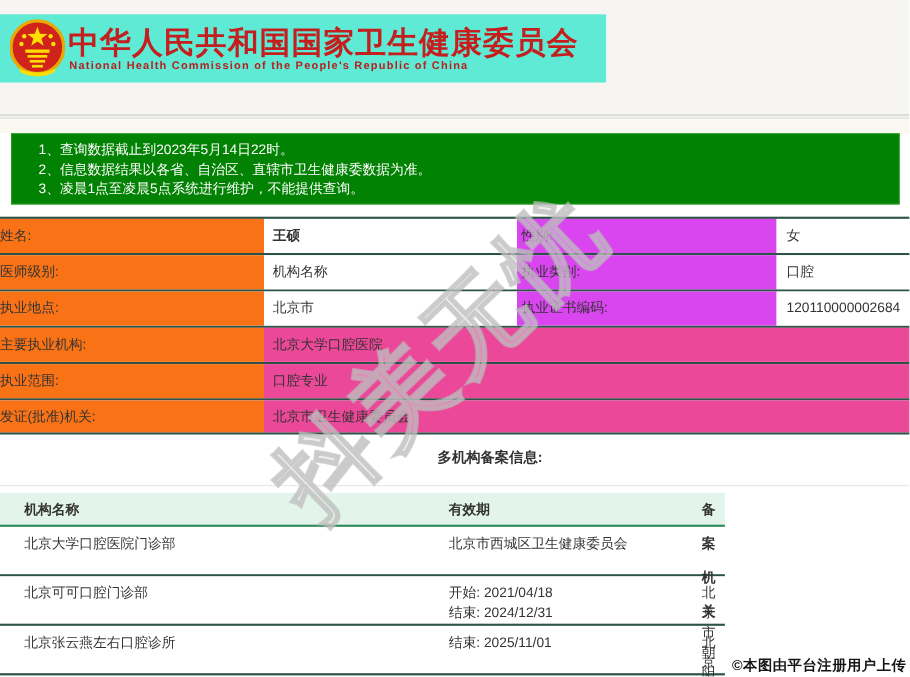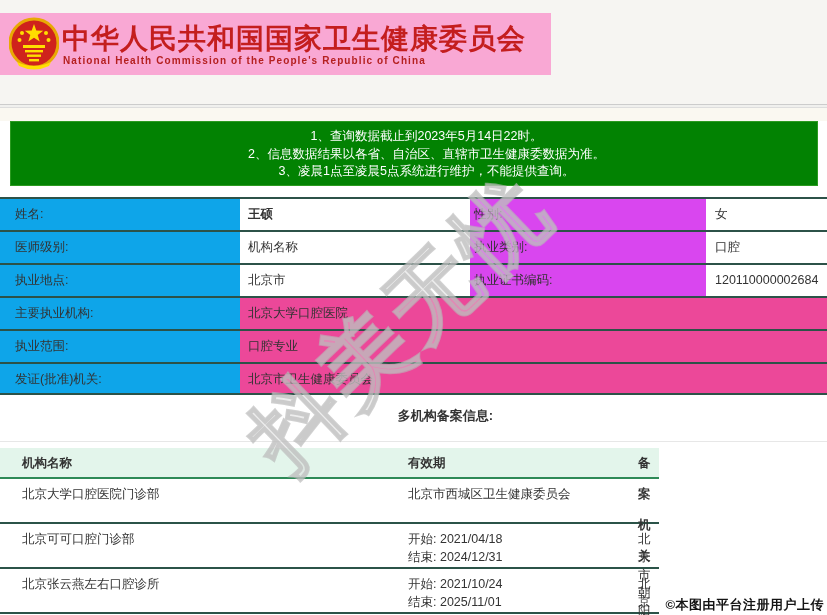--- a/index.html
+++ b/index.html
@@ -2,42 +2,42 @@
 <html><head>
 <meta charset="utf-8">
 <style>
   * { margin:0; padding:0; box-sizing:border-box; }
   html,body { background:#fff; }
   body { font-family:"Liberation Sans","DejaVu Sans",sans-serif; color:#333; }
   .page { position:relative; width:827px; height:615px; background:#fff; overflow:hidden; }
 
   
   .top-area { position:absolute; left:0; top:0; width:827px; height:104px; background:#f6f5f2; }
-  .header-block { position:absolute; left:0; top:13px; width:551px; height:62px; background:#f9a8d4; }
+  .header-block { position:absolute; left:0; top:13px; width:551px; height:62px; background:#5eead4; }
   .emblem { position:absolute; left:9px; top:3px; width:50px; height:56px; }
   .title-cn { position:absolute; left:62px; top:7px; width:480px; font-size:28px; font-weight:bold;
               color:#c41e1e; letter-spacing:1px; white-space:nowrap; }
   .title-en { position:absolute; left:63px; top:42px; width:480px; font-size:10px; font-weight:bold;
               color:#b52020; letter-spacing:1.1px; white-space:nowrap; }
 
   .divider { position:absolute; left:0; top:104px; width:827px; height:4px;
              border-top:1px solid #cccccc; border-bottom:1px solid #dddddd; background:#f0f0ee; }
   .cream-band { position:absolute; left:0; top:108px; width:827px; height:13px; background:#faf8f1; }
 
   
   .notice { position:absolute; left:10px; top:121px; width:808px; height:65px; background:#028202;
-            box-shadow: inset 0 0 0 1px rgba(120,200,90,.35); padding:7px 0 0 25px;text-align:center; }
+            box-shadow: inset 0 0 0 1px rgba(120,200,90,.35); padding:7px 0 0 25px; }
   .notice-line { color:#ffffff; font-size:12.5px; line-height:17.5px; white-space:nowrap; }
 
   
   .info-table { position:absolute; left:0; top:197px; width:827px; }
   .info-row { display:flex; height:33px; border-top:2px solid #2c5248; }
   .info-row:last-child { border-bottom:2px solid #2c5248; }
   .cell { line-height:31px; font-size:12.5px; color:#333; white-space:nowrap; overflow:hidden; }
-  .c-label1 { width:240px; background:#0ea5e9; padding-left:15px; }
+  .c-label1 { width:240px; background:#f97316; }
   .c-value1 { width:230px; background:#fff; padding-left:8px; }
   .c-label2 { width:236px; background:#d946ef; padding-left:4px; }
   .c-value2 { flex:1; background:#fff; padding-left:9px; }
   .c-valuewide { flex:1; background:#ec4899; padding-left:8px; }
   .bold { font-weight:bold; }
 
   
   .section-title { position:absolute; left:0; top:401px; width:827px; height:30px; line-height:30px;
                    text-align:center; padding-left:64px; font-size:13px; font-weight:bold; color:#333; }
   .faint-line { position:absolute; left:0; top:441px; width:827px; height:1px; background:#e7e7e7; }
@@ -145,21 +145,20 @@
       <div class="oc-name">北京可可口腔门诊部</div>
       <div class="oc-dates">
         <div>开始: 2021/04/18</div>
         <div>结束: 2024/12/31</div>
       </div>
       <div class="oc-auth">北京市朝阳区卫生健康委员会</div>
     </div>
     <div class="org-row">
       <div class="oc-name">北京张云燕左右口腔诊所</div>
       <div class="oc-dates">
-        <div>开始: 2021/10/24</div>
         <div>结束: 2025/11/01</div>
       </div>
       <div class="oc-auth">北京市海淀区卫生健康委员会</div>
     </div>
   </div>
 
   <div class="watermark">抖美无忧</div>
   <div class="credit">©本图由平台注册用户上传</div>
 
 </div>

